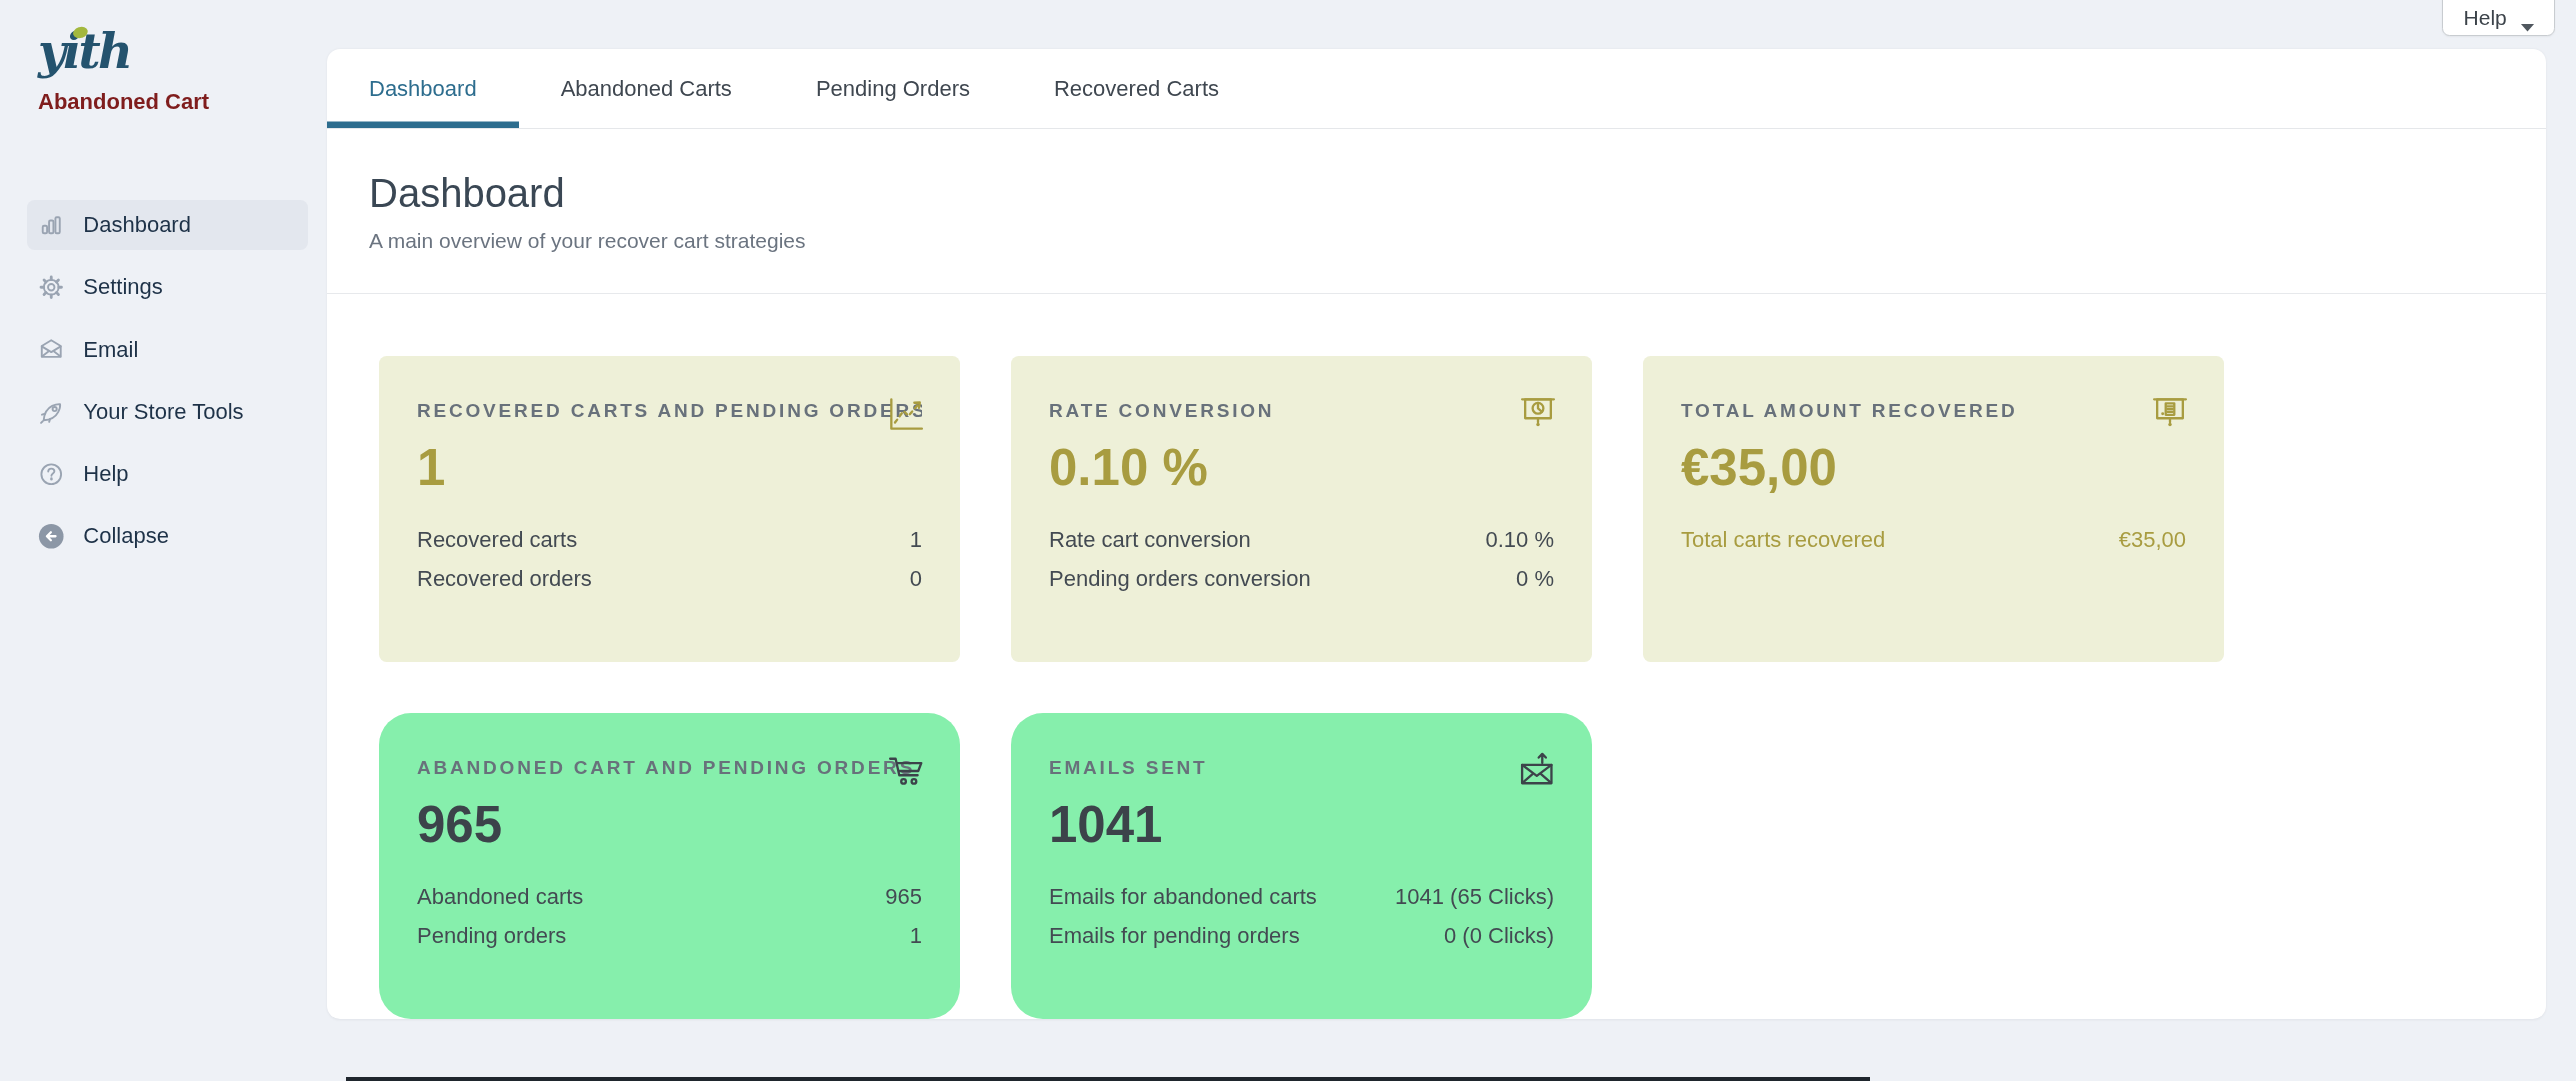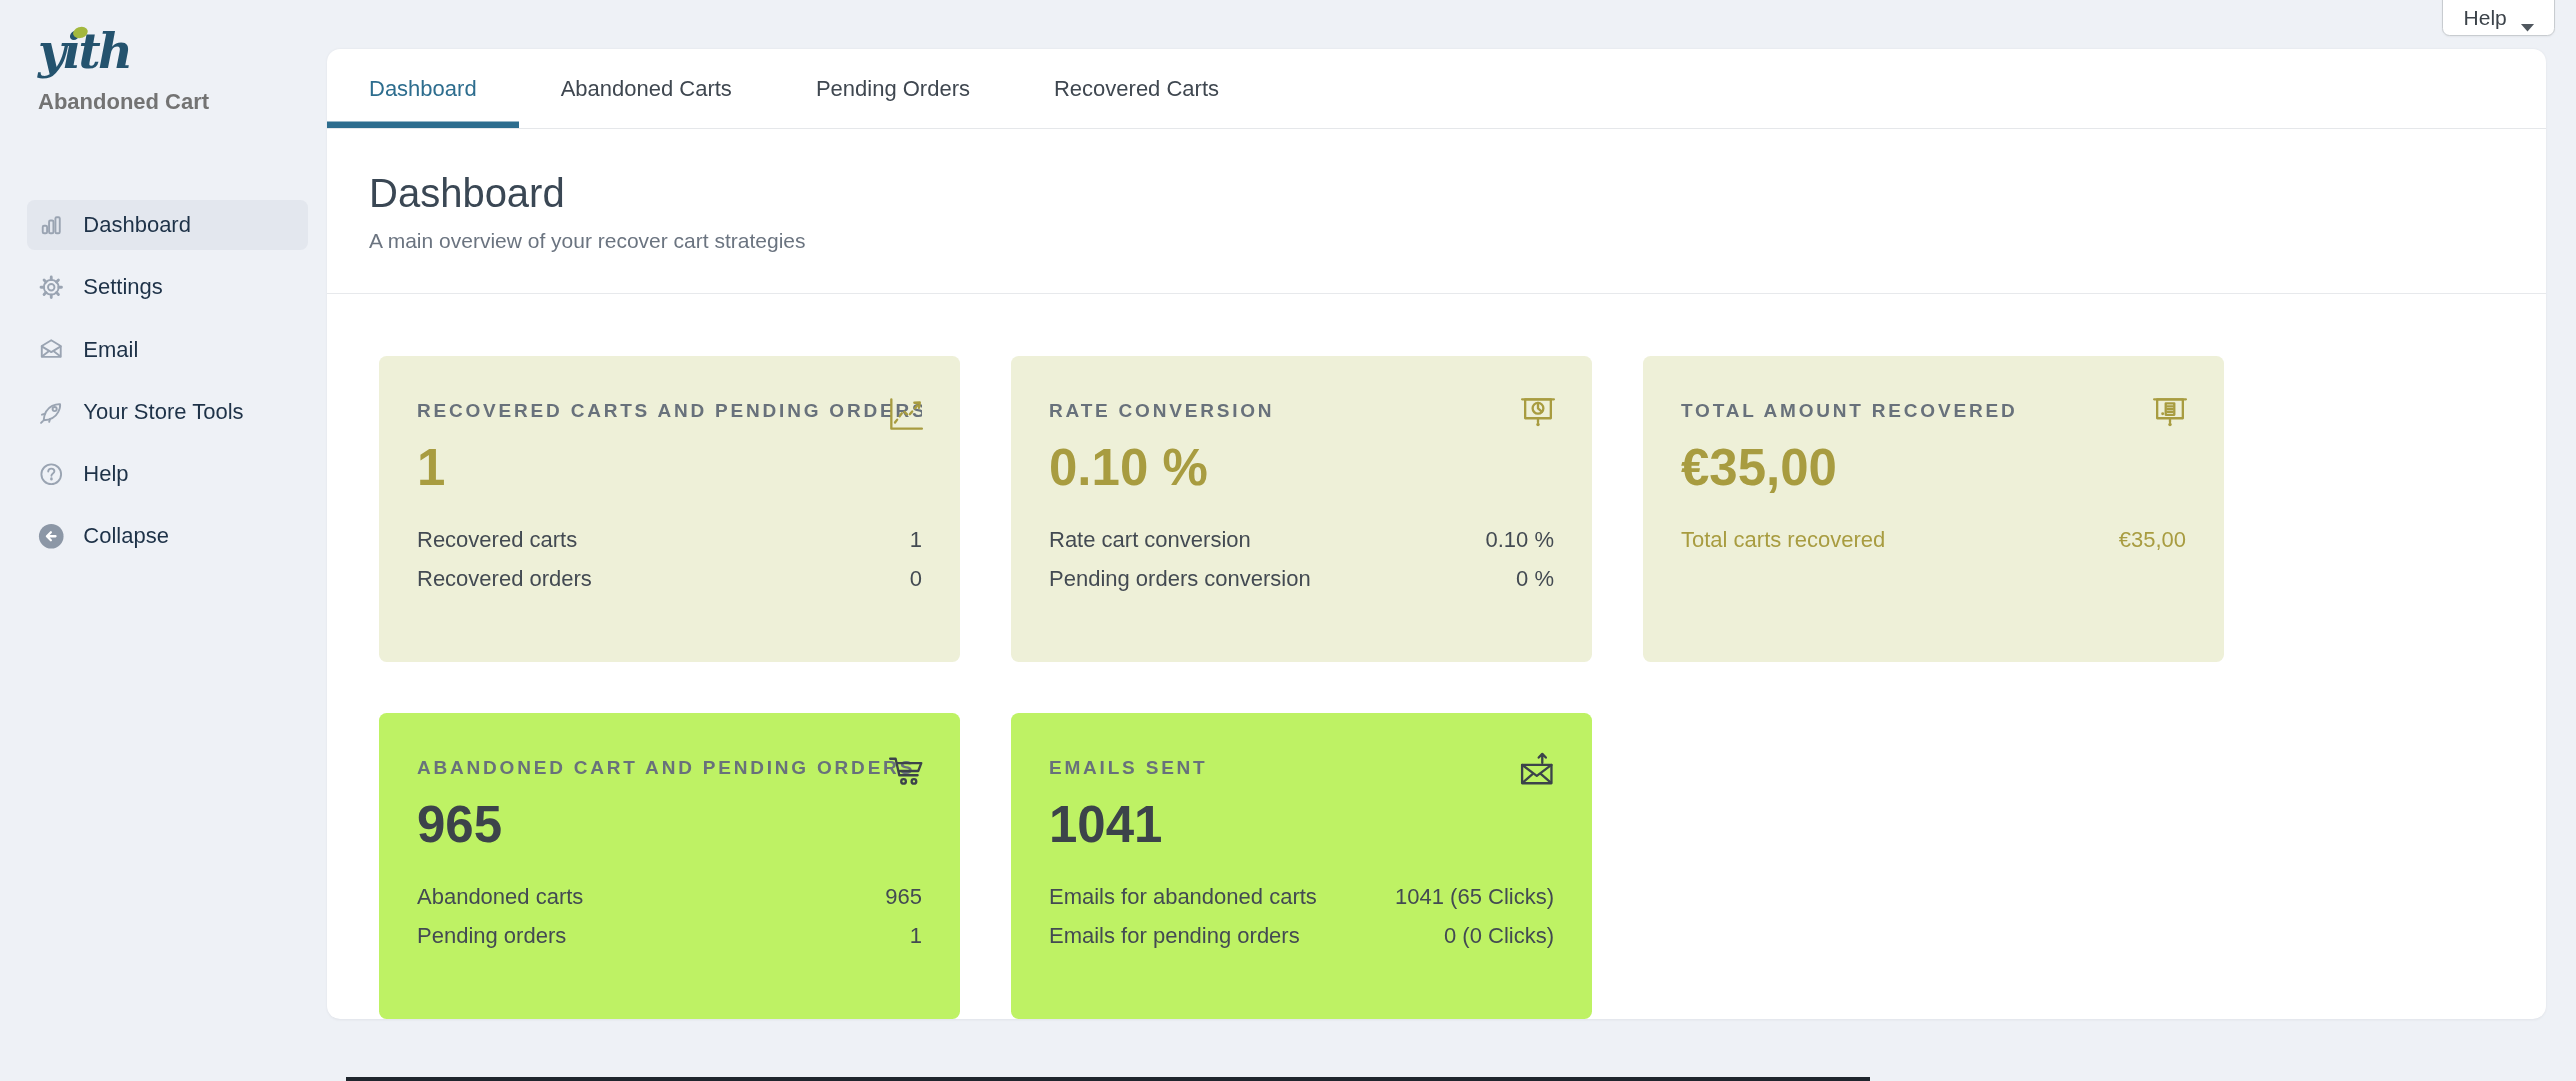--- a/index.html
+++ b/index.html
@@ -32,21 +32,21 @@
     font-style: italic; font-weight: 700;
     font-size: 48px; letter-spacing: -2.8px;
     color: #24536e; position: relative; line-height: 1.1;
   }
   .logo-dot {
     position: absolute; left: 35px; top: 2.8px;
     width: 15px; height: 11.3px; background: #a3b83e;
     border-radius: 50%; transform: rotate(-18deg);
   }
   .logo-subtitle {
-    margin-top: 11.3px; font-size: 22px; font-weight: 700; color: #737373;
+    margin-top: 11.3px; font-size: 22px; font-weight: 700; color: #7f1d1d;
   }
   .nav { position: absolute; left: 26.5px; top: 200px; width: 281px; }
   .nav-item {
     height: 50px; border-radius: 7.6px;
     display: flex; align-items: center; gap: 19px;
     padding-left: 11.3px; margin-bottom: 12.3px;
     font-size: 22px; font-weight: 500; color: #1e3248;
     cursor: pointer;
   }
   .nav-item.active { background: #e3e7ee; }
@@ -82,21 +82,21 @@
     padding: 62px 0 0 52px;
     display: grid;
     grid-template-columns: repeat(3, 581px);
     column-gap: 51px; row-gap: 51px;
   }
   .card {
     height: 306px; border-radius: 7.6px;
     position: relative; padding: 44px 38px 0;
   }
   .card.olive { background: #eef0d8; }
-  .card.gray  { background: #bef264; }
+  .card.gray  { background: #86efac; border-radius: 32px; }
   .card-title {
     font-size: 19px; font-weight: 700; letter-spacing: 2.8px;
     color: #68717b; text-transform: uppercase;
     padding-right: 85px; white-space: nowrap; overflow: hidden;
   }
   .card-icon { position: absolute; top: 36px; right: 32px; width: 44px; height: 44px; }
   .card-icon svg { width: 44px; height: 44px; }
   .ic-olive { stroke: #a89c40; fill: none; stroke-width: 1.9; stroke-linecap: round; stroke-linejoin: round; }
   .ic-dark  { stroke: #3c434a; fill: none; stroke-width: 1.9; stroke-linecap: round; stroke-linejoin: round; }
   .card-value { margin-top: 17px; font-size: 51px; font-weight: 700; line-height: 57px; }

